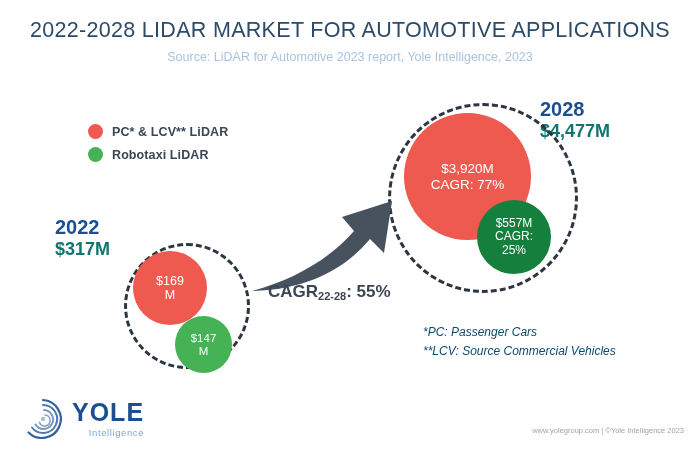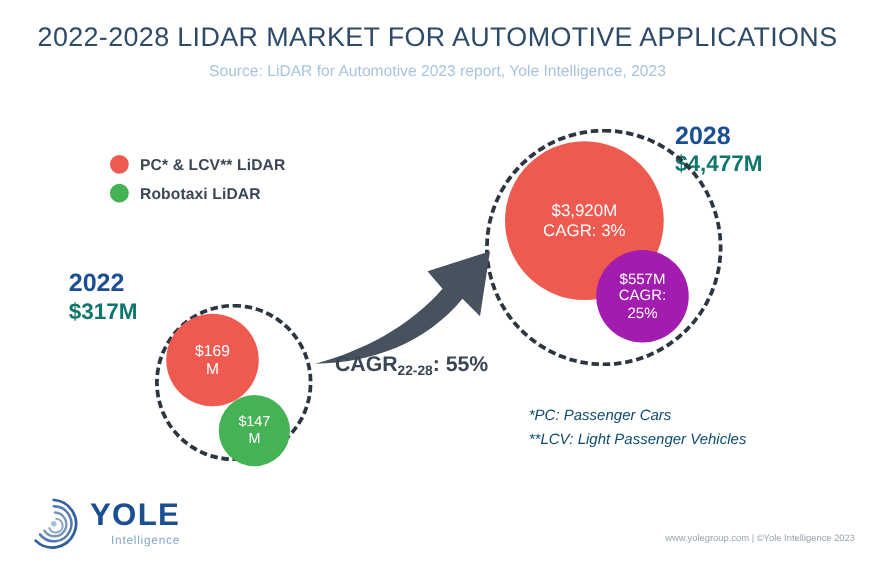--- a/index.html
+++ b/index.html
@@ -219,35 +219,35 @@
   <div class="cluster" id="cluster-2022"></div>
   <div class="bubble" id="bubble-2022-pc" style="background:#ee5a50">
     <span><span>$169</span><br><span>M</span></span>
   </div>
   <div class="bubble" id="bubble-2022-rt" style="background:#45b355">
     <span><span>$147</span><br><span>M</span></span>
   </div>
 
   <div class="cluster" id="cluster-2028"></div>
   <div class="bubble" id="bubble-2028-pc" style="background:#ee5a50">
-    <span><span>$3,920M</span><br><span>CAGR: 3%</span></span>
-  </div>
-  <div class="bubble" id="bubble-2028-rt" style="background:#a21caf">
+    <span><span>$3,920M</span><br><span>CAGR: 77%</span></span>
+  </div>
+  <div class="bubble" id="bubble-2028-rt" style="background:#15803d">
     <span><span>$557M</span><br><span>CAGR:</span><br><span>25%</span></span>
   </div>
 
   <svg id="arrow" viewBox="0 0 152 105">
     <path d="M2 96 C 40 86, 78 66, 104 36 L 92 22 L 142 6 L 134 58 L 120 44 C 90 80, 48 95, 2 96 Z" fill="#47525e"></path>
   </svg>
 
   <div id="cagr-label"><span>CAGR</span><span class="sub">22-28</span><span>: 55%</span></div>
 
   <div id="footnotes">
     <div>*PC: Passenger Cars</div>
-    <div>**LCV: Light Passenger Vehicles</div>
+    <div>**LCV: Source Commercial Vehicles</div>
   </div>
 
   <div id="footer-logo">
     <svg id="logo-mark" viewBox="0 0 46 46">
       <g fill="none" stroke="#1b4f91" stroke-linecap="round">
         <path d="M23 4 A19 19 0 1 1 8.5 36.5" stroke-width="2.2" opacity="0.9"></path>
         <path d="M23 9 A14 14 0 1 1 12 31.5" stroke-width="2" opacity="0.75"></path>
         <path d="M24 14 A9.5 9.5 0 1 1 15.5 28.5" stroke-width="1.9" opacity="0.6"></path>
         <path d="M25 19 A5.5 5.5 0 1 1 19.5 26.5" stroke-width="1.7" opacity="0.5"></path>
       </g>

